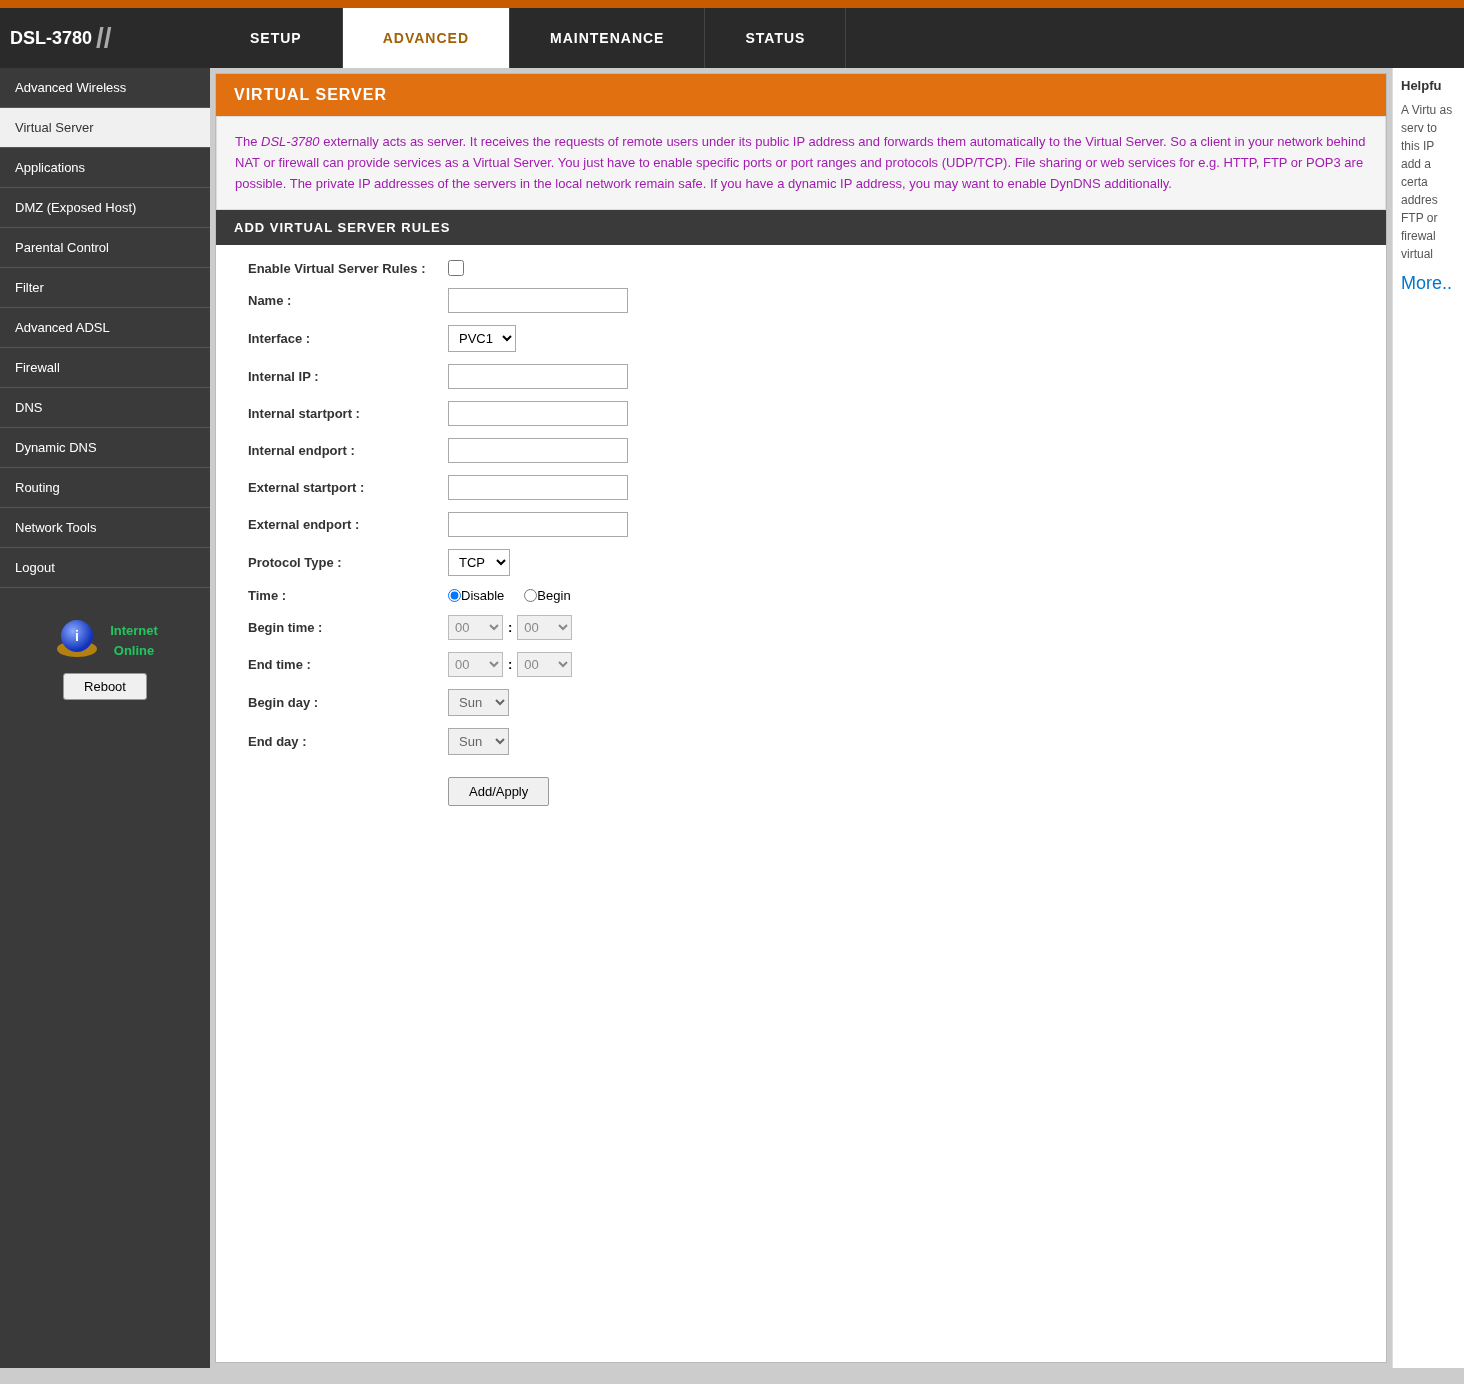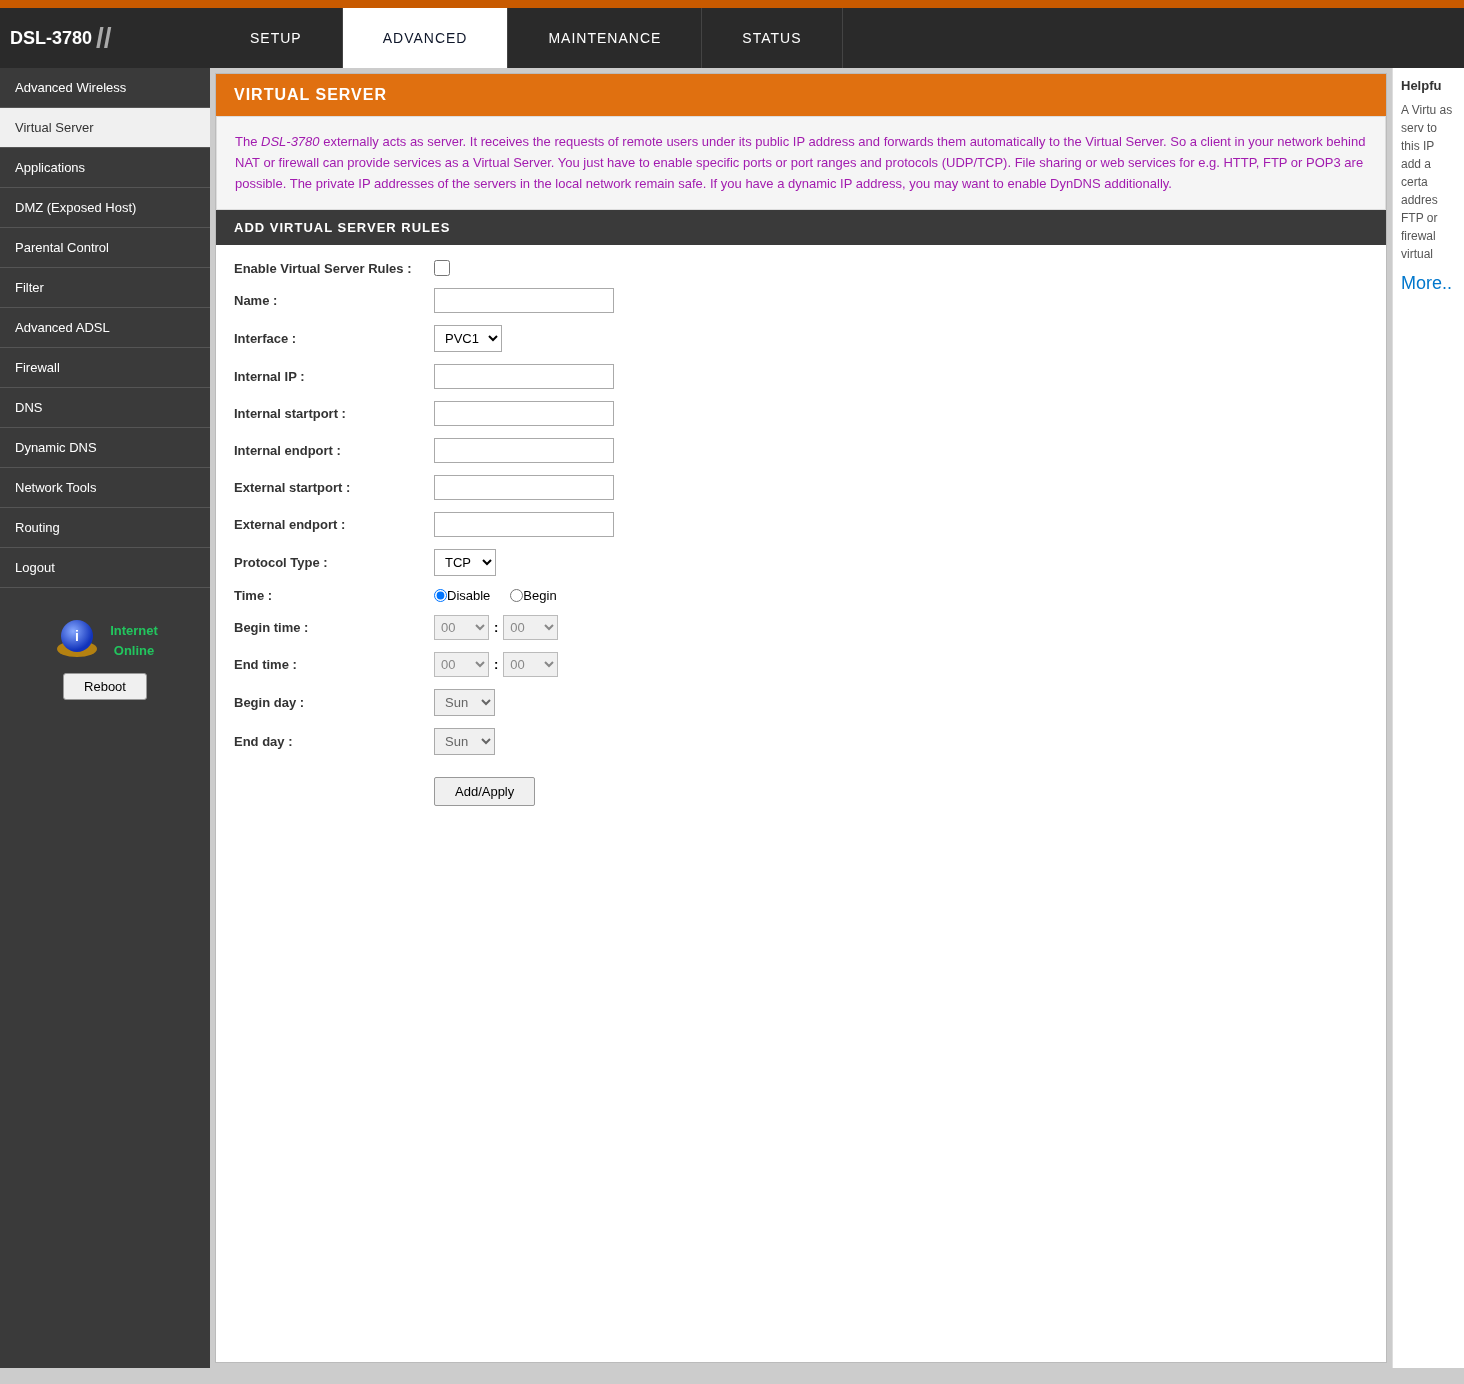--- a/index.html
+++ b/index.html
@@ -40,29 +40,29 @@
       flex: 1;
       align-items: stretch;
     }
     .nav-tab {
       display: flex;
       align-items: center;
       justify-content: center;
       padding: 0 40px;
       color: white;
       font-size: 14px;
-      font-weight: normal;
+      font-weight: bold;
       letter-spacing: 1px;
       cursor: pointer;
       border-right: 1px solid #444;
       text-transform: uppercase;
     }
     .nav-tab.active {
       background: white;
-      color: #0f172a;
+      color: #a16207;
     }
 
     
     .main-layout {
       display: flex;
       min-height: 1300px;
     }
 
     
     .sidebar {
@@ -141,21 +141,21 @@
     .avsr-header {
       background: #3a3a3a;
       color: white;
       font-size: 13px;
       font-weight: bold;
       letter-spacing: 1px;
       padding: 10px 18px;
       text-transform: uppercase;
     }
     .form-area {
-      padding: 15px 18px;
+      padding: 15px 32px;
       background: white;
     }
     .form-row {
       display: flex;
       align-items: center;
       margin-bottom: 12px;
     }
     .form-label {
       font-weight: bold;
       font-size: 13px;
@@ -280,22 +280,22 @@
     <div class="sidebar-item">Advanced Wireless</div>
     <div class="sidebar-item active">Virtual Server</div>
     <div class="sidebar-item">Applications</div>
     <div class="sidebar-item">DMZ (Exposed Host)</div>
     <div class="sidebar-item">Parental Control</div>
     <div class="sidebar-item">Filter</div>
     <div class="sidebar-item">Advanced ADSL</div>
     <div class="sidebar-item">Firewall</div>
     <div class="sidebar-item">DNS</div>
     <div class="sidebar-item">Dynamic DNS</div>
+    <div class="sidebar-item">Routing</div>
     <div class="sidebar-item">Network Tools</div>
-    <div class="sidebar-item">Routing</div>
     <div class="sidebar-item">Logout</div>
 
     <div class="internet-status">
       <div style="display:flex;align-items:center;gap:8px;">
         <div class="internet-icon">
 
           <svg width="48" height="48" viewBox="0 0 48 48">
             <ellipse cx="24" cy="35" rx="20" ry="8" fill="#e8a000" opacity="0.7"></ellipse>
             <circle cx="24" cy="22" r="16" fill="url(#globe-grad)"></circle>
             <defs>

